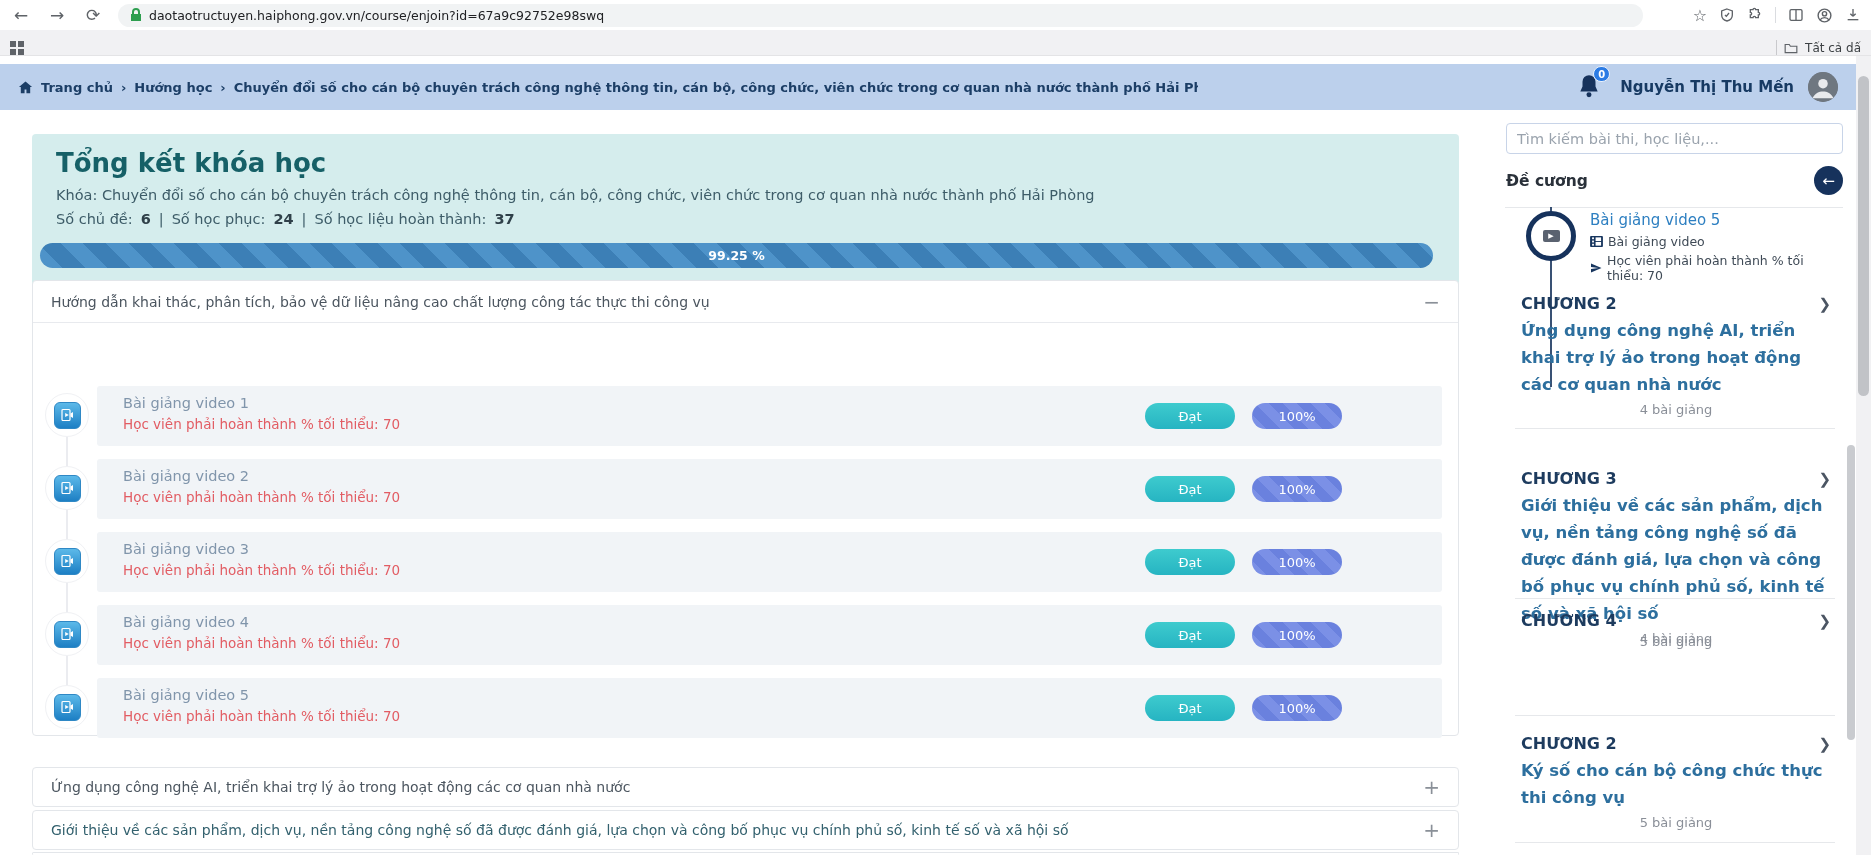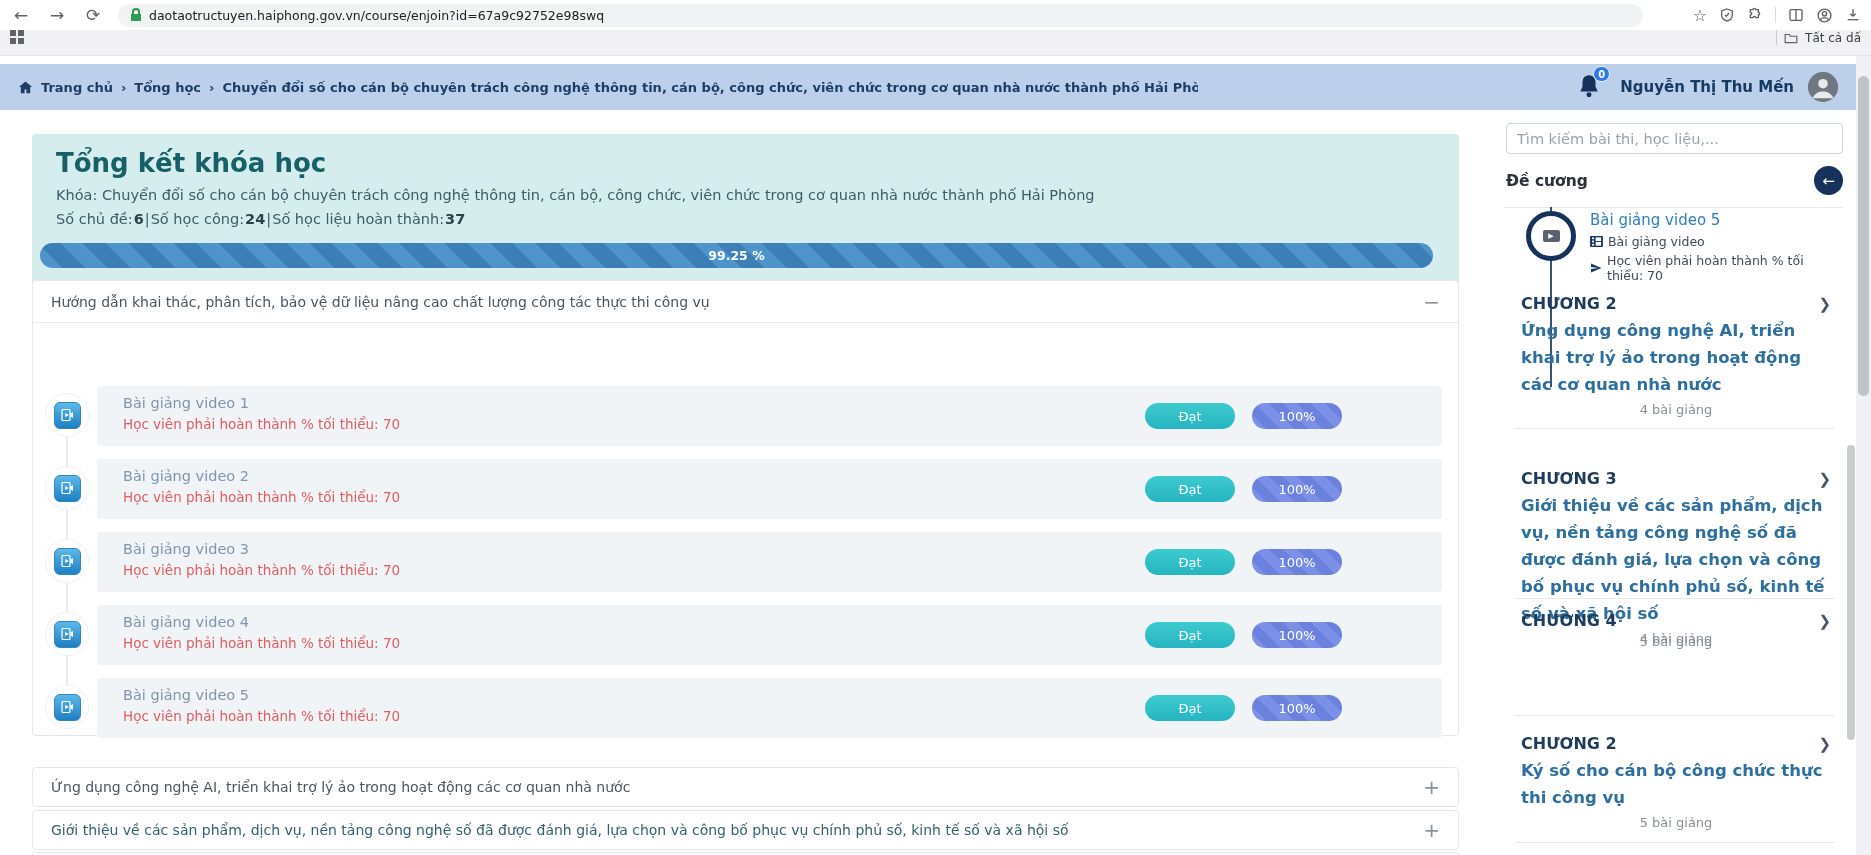--- a/index.html
+++ b/index.html
@@ -12,21 +12,21 @@
     display:flex; align-items:center; gap:14px; padding:0 10px; }
   .nav-glyph { font-size:17px; color:#5f6368; width:22px; text-align:center; cursor:pointer; }
   .url-bar { height:23px; width:1525px; background:#f1f3f4; border-radius:12px;
     display:flex; align-items:center; gap:7px; padding:0 12px; }
   .url-text { font-size:12.5px; color:#202124; white-space:nowrap; overflow:hidden; }
   .chrome-right { display:flex; align-items:center; gap:12px; margin-left:auto; }
   .chrome-right svg, .chrome-right span { color:#5f6368; }
   .chrome-sep { width:1px; height:16px; background:#dadce0; }
 
   .bookmarks { position:absolute; left:0; top:30px; width:1871px; height:26px; background:#f1f1f3;
-    display:flex; align-items:flex-start; padding:0 10px; border-bottom:1px solid #e4e4e6; }
+    display:flex; align-items:flex-end; padding:0 10px; border-bottom:1px solid #e4e4e6; }
   .grid-icon { display:grid; grid-template-columns:6px 6px; grid-gap:2px; }
   .grid-icon i { width:6px; height:6px; background:#5f6368; display:block; }
   .bm-right { margin-left:auto; display:flex; align-items:center; gap:7px; overflow:hidden; }
   .bm-sep { width:1px; height:15px; background:#c9c9cc; }
   .bm-label { font-size:12px; color:#3c4043; white-space:nowrap; }
 
   
   .topbar { position:absolute; left:0; top:64px; width:1856px; height:46px; background:#bcd0ec;
     display:flex; align-items:center; padding:0 18px; }
   .crumbs { display:flex; align-items:center; gap:8px; color:#1c3e66; font-size:13px; font-weight:600;
@@ -39,21 +39,21 @@
     align-items:center; justify-content:center; padding:0 4px; border:1px solid #eaf1fb; }
   .user-name { color:#173a63; font-weight:700; font-size:15px; cursor:pointer; }
   .avatar { width:30px; height:30px; border-radius:50%; background:#6f7780; overflow:hidden;
     display:flex; align-items:center; justify-content:center; cursor:pointer; }
 
   
   .summary { position:absolute; left:32px; top:134px; width:1427px; height:178px;
     background:#d5eded; border-radius:4px; padding:14px 24px 0 24px; }
   .summary h1 { color:#166067; font-size:26px; font-weight:700; margin-bottom:9px; }
   .summary .course-line { color:#3d5c68; font-size:14.5px; margin-bottom:8px; }
-  .summary .stats { color:#3d5c68; font-size:14.5px; display:flex; gap:1px; }
+  .summary .stats { color:#3d5c68; font-size:14.5px; display:flex; gap:8px; }
   .summary .stats b { color:#2f4049; }
   .progress-track { position:absolute; left:8px; right:26px; top:109px; height:25px;
     border-radius:13px; overflow:hidden;
     background:repeating-linear-gradient(45deg,#4e93c9 0 16px,#3c7fb6 16px 32px);
     display:flex; align-items:center; justify-content:center; }
   .progress-text { color:#fff; font-size:12.5px; font-weight:600; }
 
   
   .acc-card { position:absolute; left:32px; background:#fff; width:1427px;
     border:1px solid #e3e6ea; border-radius:4px; }
@@ -194,21 +194,21 @@
 
 <div class="topbar">
   <div class="crumbs">
     <span>
       <svg width="15" height="15" viewBox="0 0 24 24" fill="#1c3e66">
           <path d="M12 2.5L1.5 11h3v10h6v-6h3v6h6V11h3z"></path>
         </svg>
     </span>
     <span>Trang chủ</span>
     <span class="crumb-sep">›</span>
-    <span>Tổng học</span>
+    <span>Hướng học</span>
     <span class="crumb-sep">›</span>
     <span>Chuyển đổi số cho cán bộ chuyên trách công nghệ thông tin, cán bộ, công chức, viên chức trong cơ quan nhà nước thành phố Hải Phòng</span>
   </div>
   <div class="topbar-right">
     <div class="bell-wrap">
       <svg width="26" height="28" viewBox="0 0 24 24" fill="#16325c">
           <path d="M12 2a6 6 0 0 0-6 6v4.5L4 17h16l-2-4.5V8a6 6 0 0 0-6-6z"></path>
           <circle cx="12" cy="20" r="2.3"></circle>
         </svg>
       <span class="bell-badge">0</span>
@@ -224,21 +224,21 @@
   </div>
 </div>
 
 <div class="summary">
   <h1>Tổng kết khóa học</h1>
   <div class="course-line">Khóa: Chuyển đổi số cho cán bộ chuyên trách công nghệ thông tin, cán bộ, công chức, viên chức trong cơ quan nhà nước thành phố Hải Phòng</div>
   <div class="stats">
     <span>Số chủ đề:</span>
       <b>6</b>
     <span>|</span>
-    <span>Số học công:</span>
+    <span>Số học phục:</span>
       <b>24</b>
     <span>|</span>
     <span>Số học liệu hoàn thành:</span>
       <b>37</b>
   </div>
   <div class="progress-track">
     <span class="progress-text">99.25 %</span>
   </div>
 </div>
 

